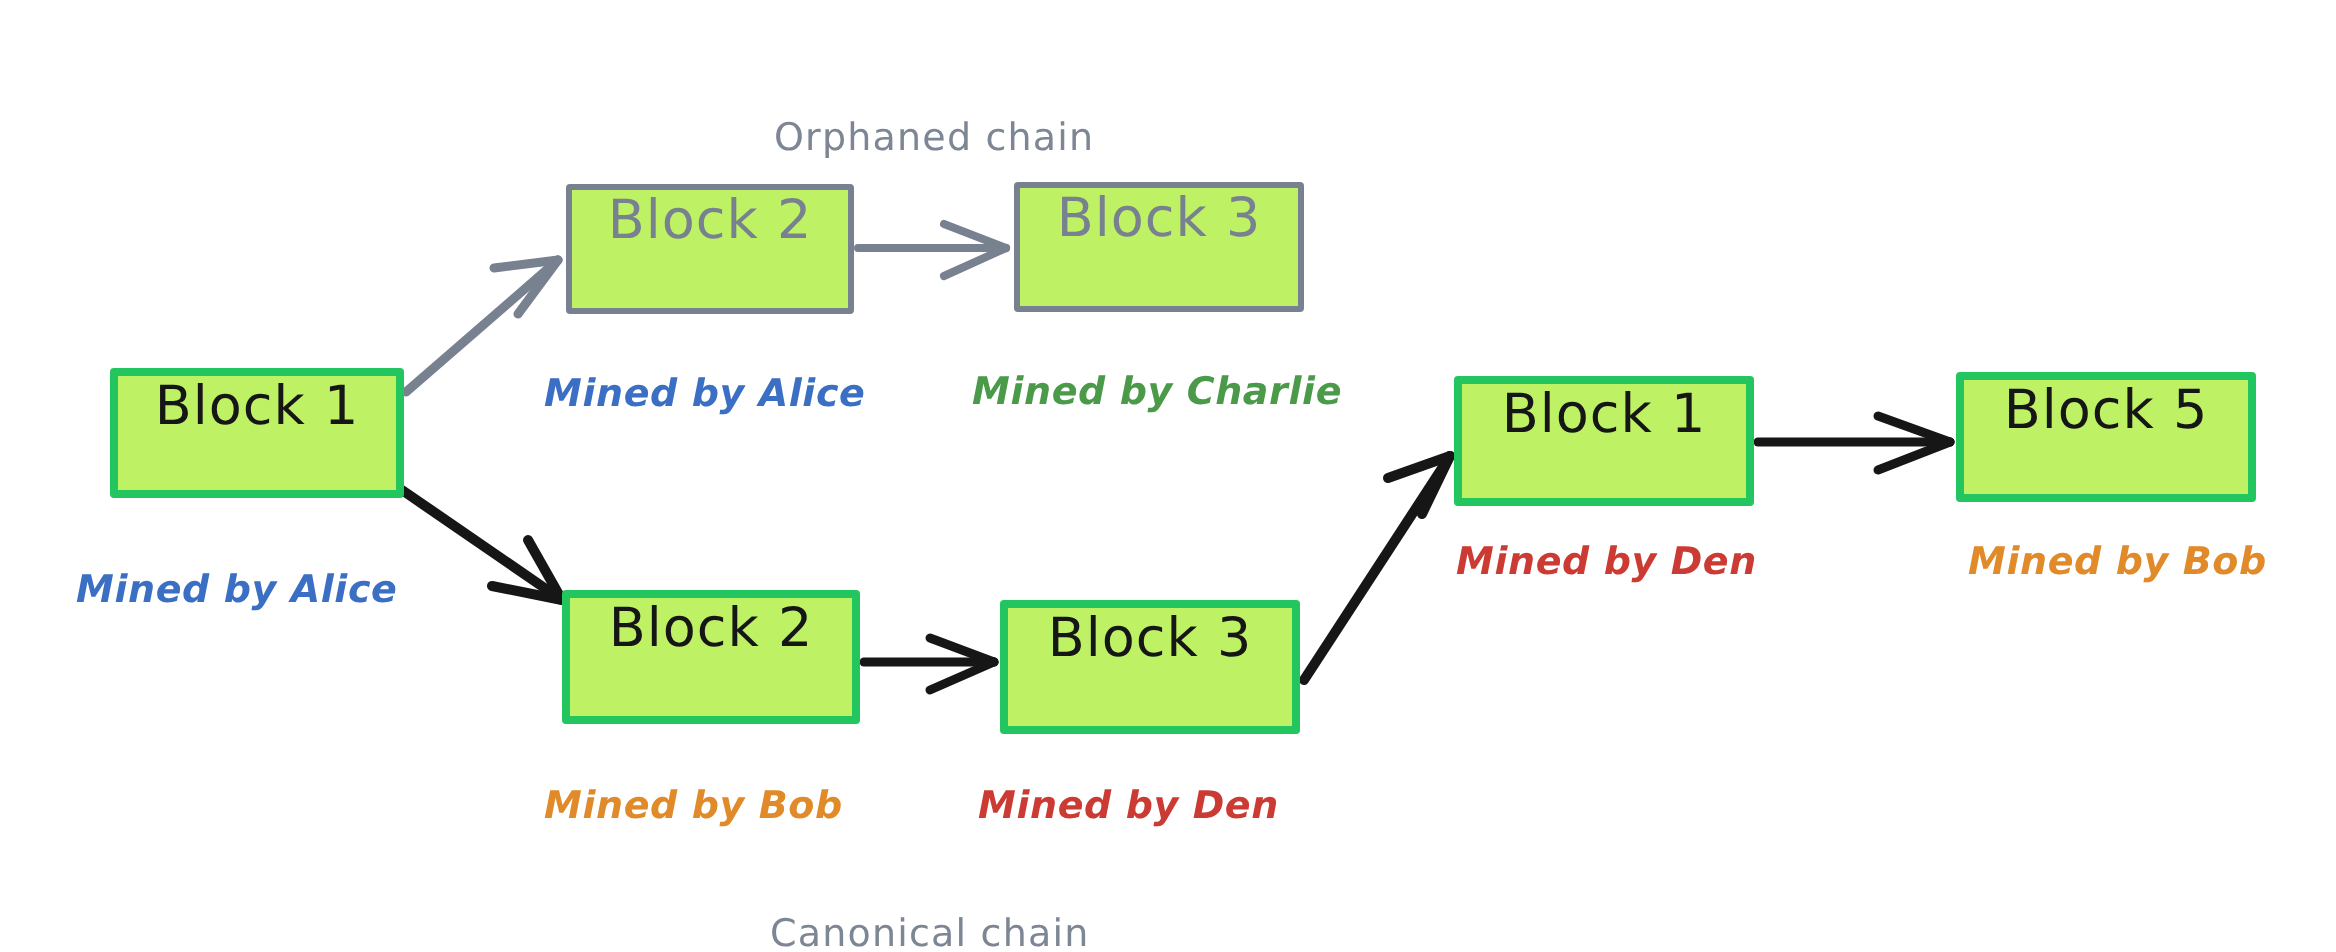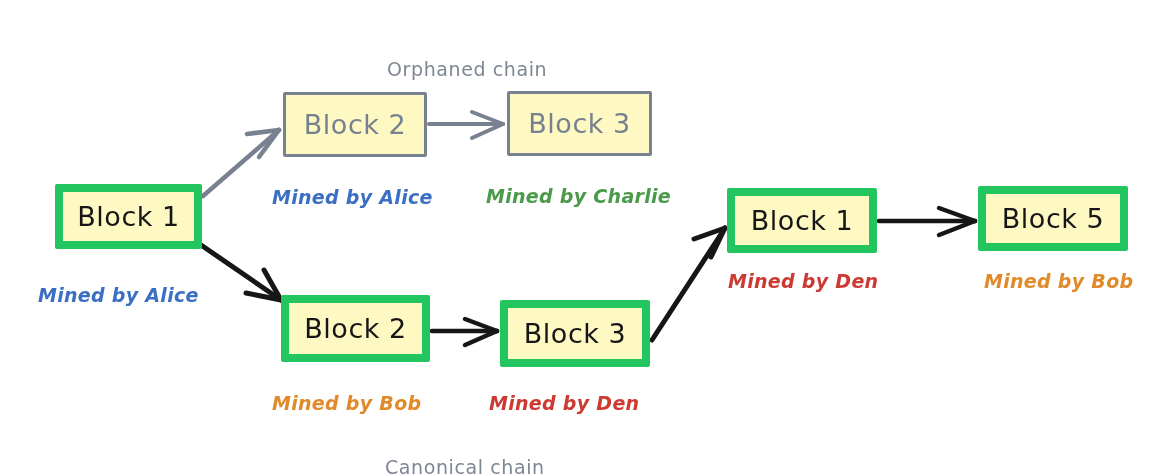--- a/index.html
+++ b/index.html
@@ -23,31 +23,30 @@
     left: 0;
     top: 0;
     width: 1168px;
     height: 476px;
     pointer-events: none;
   }
   .block {
     position: absolute;
     box-sizing: border-box;
     display: flex;
-    align-items: center;
     justify-content: center;
-    background: #fef9c3;
+    background: #bef264;
   }
   .block-label {
     font-family: "DejaVu Sans", sans-serif;
     white-space: nowrap;
     letter-spacing: 0.5px;
   }
   .block-dark {
-    border: 8px solid #22c55e;
+    border: 4px solid #22c55e;
     border-radius: 2px;
   }
   .block-dark .block-label {
     color: #161616;
     font-size: 27px;
   }
   .block-gray {
     border: 3px solid #78818f;
     border-radius: 2px;
   }

